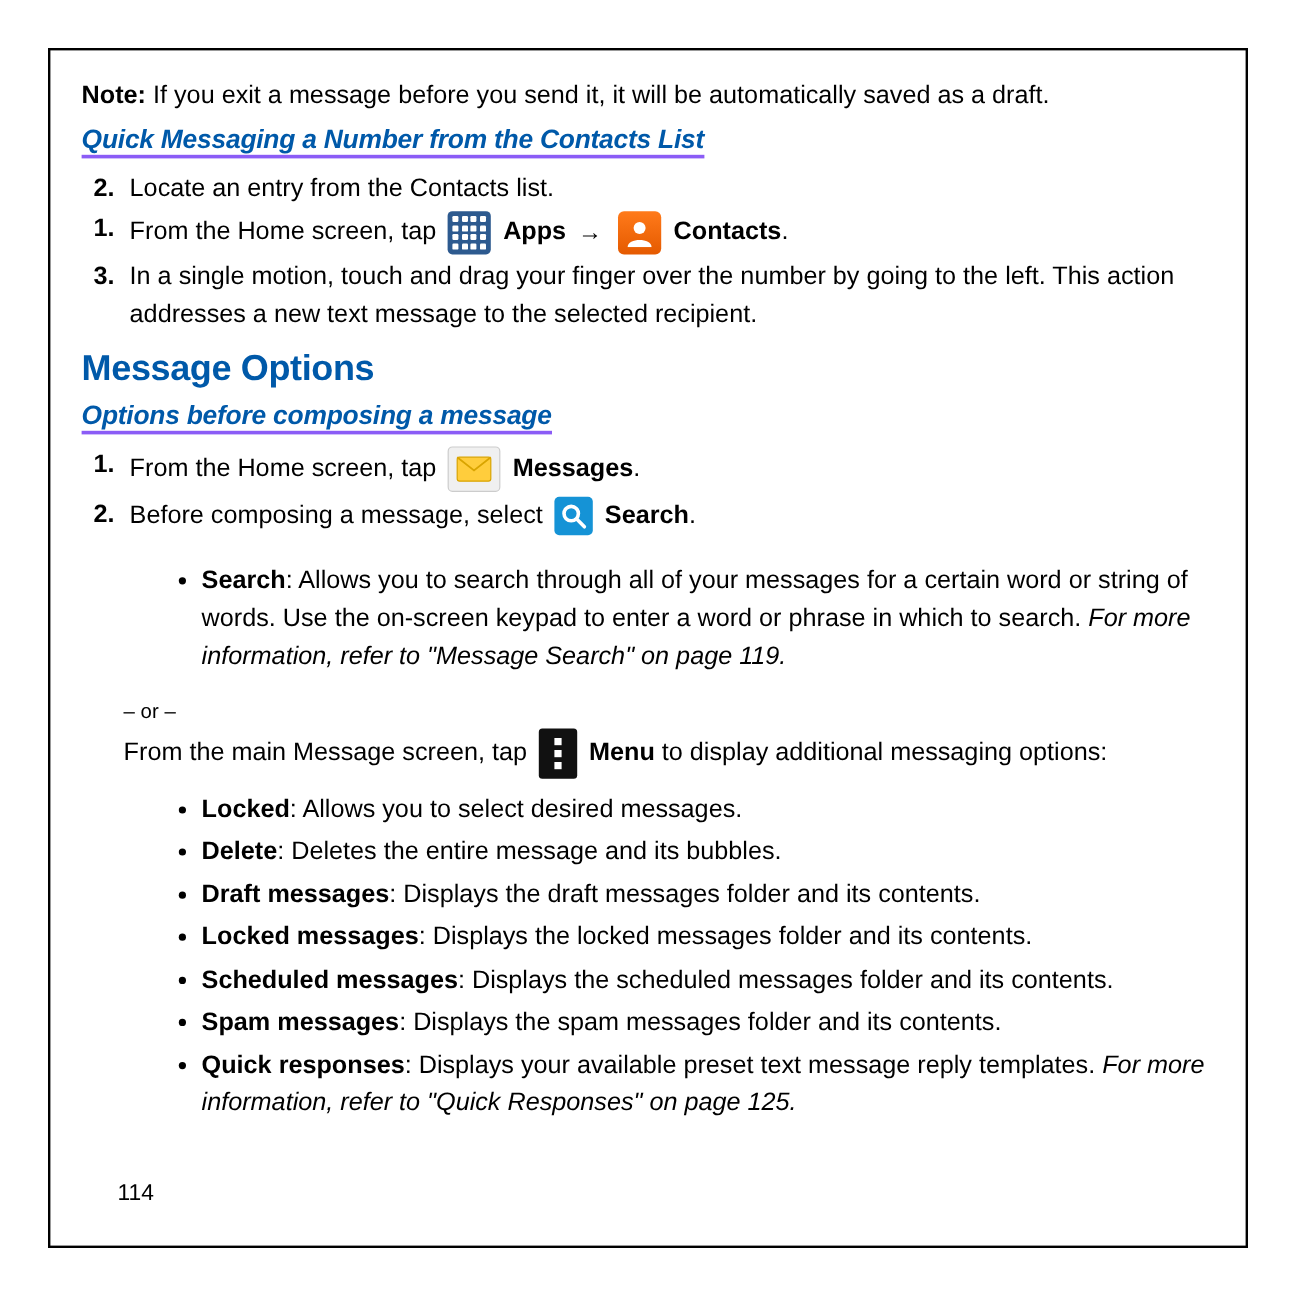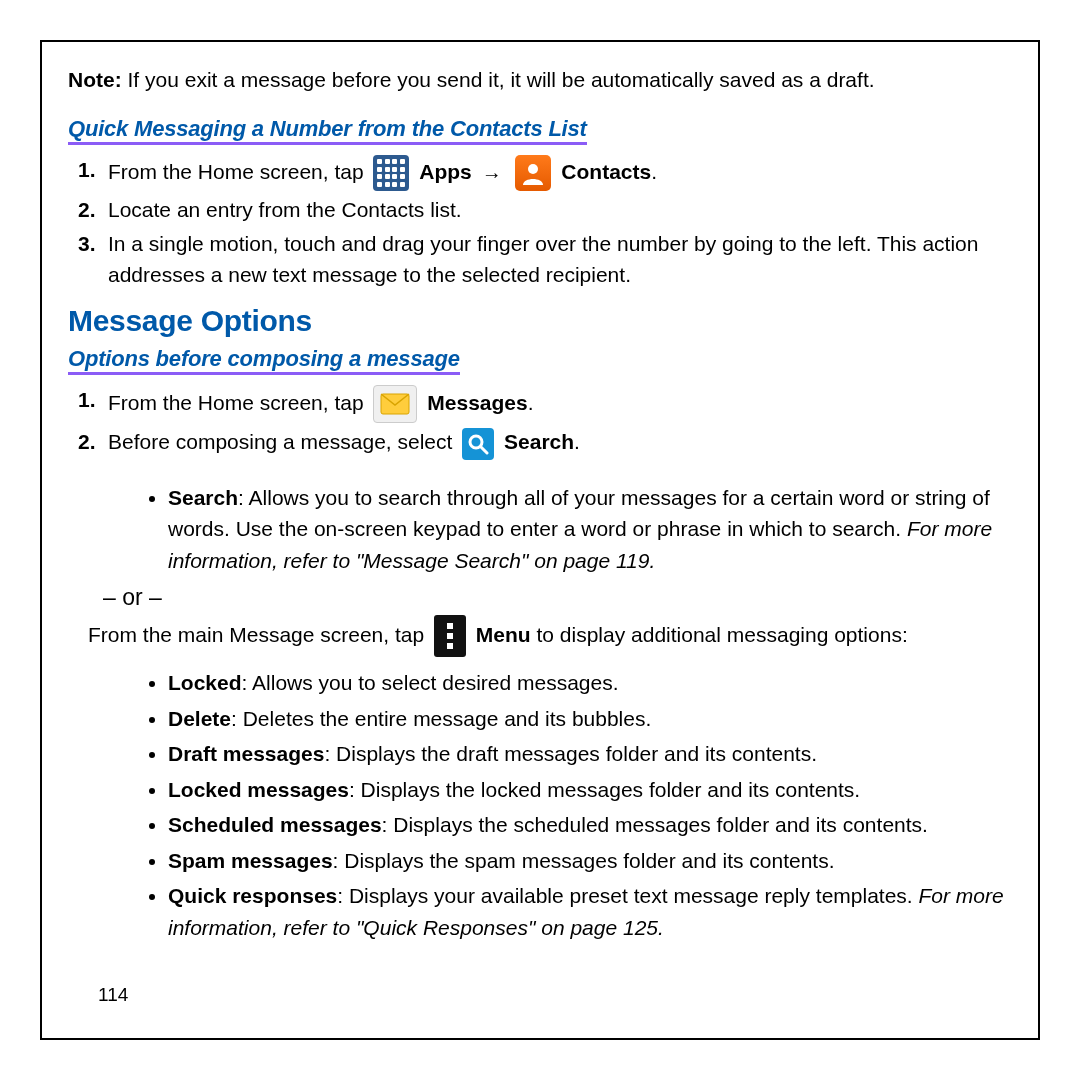--- a/index.html
+++ b/index.html
@@ -16,21 +16,21 @@
     left: 40px;
     top: 40px;
     right: 40px;
     bottom: 40px;
     border: 2px solid #000;
     padding: 26px 26px 10px 26px;
     box-sizing: border-box;
   }
   .note-line {
     font-size: 21px;
-    margin-bottom: 24px;
+    margin-bottom: 11px;
   }
   .note-line .bold { font-weight: bold; }
   .section-title {
     font-family: Arial, Helvetica, sans-serif;
     color: #0059a9;
     font-weight: bold;
     font-style: italic;
     font-size: 22px;
     border-bottom: 3px solid #8b5cf6;
     display: inline-block;
@@ -77,22 +77,22 @@
     list-style: disc;
     padding-left: 60px;
     margin: 22px 0 6px 0;
   }
   ul.bullets > li {
     font-size: 21px;
     line-height: 1.5;
     margin-bottom: 4px;
   }
   .or-line {
-    font-size: 23px;
-    margin: 8px 0 4px 35px;
+    font-size: 17px;
+    margin: 20px 0 4px 35px;
   }
   .italic { font-style: italic; }
   .page-num {
     position: absolute;
     bottom: 32px;
     left: 56px;
     font-size: 19px;
   }
   
   .icon-apps {
@@ -156,37 +156,38 @@
   .menu-dots {
     display: flex;
     flex-direction: column;
     gap: 4px;
   }
   .menu-dots div {
     width: 6px; height: 6px;
     background: #fff;
   }
   .li-content {
-    margin-left: 20px;
+    margin-left: 35px;
     font-size: 21px;
     line-height: 1.45;
   }
 </style>
 </head>
 <body>
 
 <div class="page-border">
 
   <div class="note-line">
     <span class="bold">Note:</span><span> If you exit a message before you send it, it will be automatically saved as a draft.</span>
   </div>
 
   <div>
     <span class="section-title">Quick Messaging a Number from the Contacts List</span>
     <ol class="numbered">
+      <li data-num="2">Locate an entry from the Contacts list.</li>
       <li data-num="1">
         <span>From the Home screen, tap </span>
         <span class="inline-icon icon-apps">
           <span class="icon-apps-grid">
               <div></div>
               <div></div>
               <div></div>
               <div></div>
               <div></div>
               <div></div>
@@ -205,21 +206,20 @@
         <span class="bold">Apps</span>
         <span class="arrow">→</span>
         <span class="inline-icon icon-contacts">
           <svg width="24" height="24" viewBox="0 0 24 24">
               <circle cx="12" cy="8" r="5" fill="#ffffff"></circle>
               <path d="M2 24 C2 16 22 16 22 24 Z" fill="#ffffff"></path>
             </svg>
         </span>
         <span class="bold">Contacts</span><span>.</span>
       </li>
-      <li data-num="2">Locate an entry from the Contacts list.</li>
       <li data-num="3">In a single motion, touch and drag your finger over the number by going to the left. This action addresses a new text message to the selected recipient.</li>
     </ol>
   </div>
 
   <div class="main-heading">Message Options</div>
 
   <div>
     <span class="section-title">Options before composing a message</span>
     <ol class="numbered">
       <li data-num="1">

